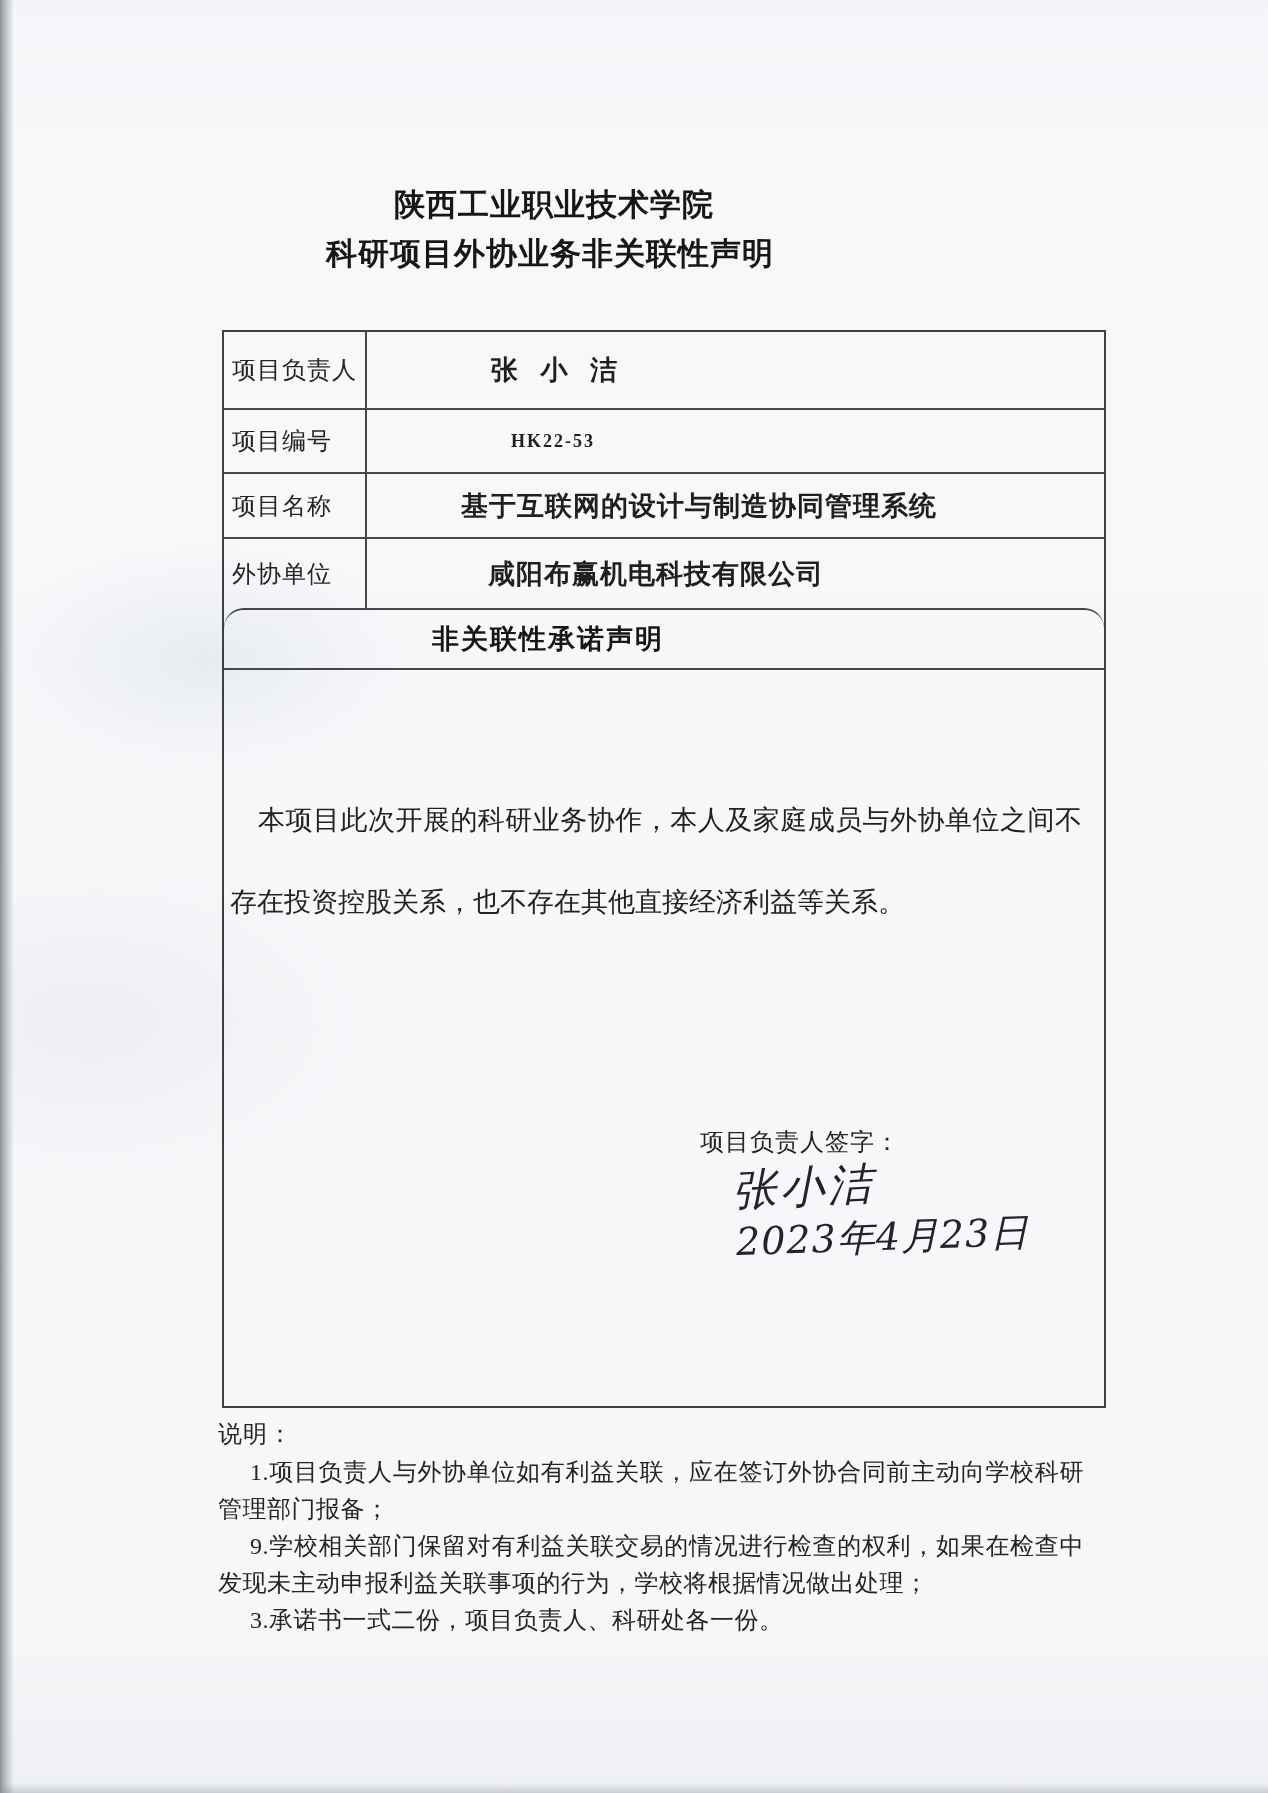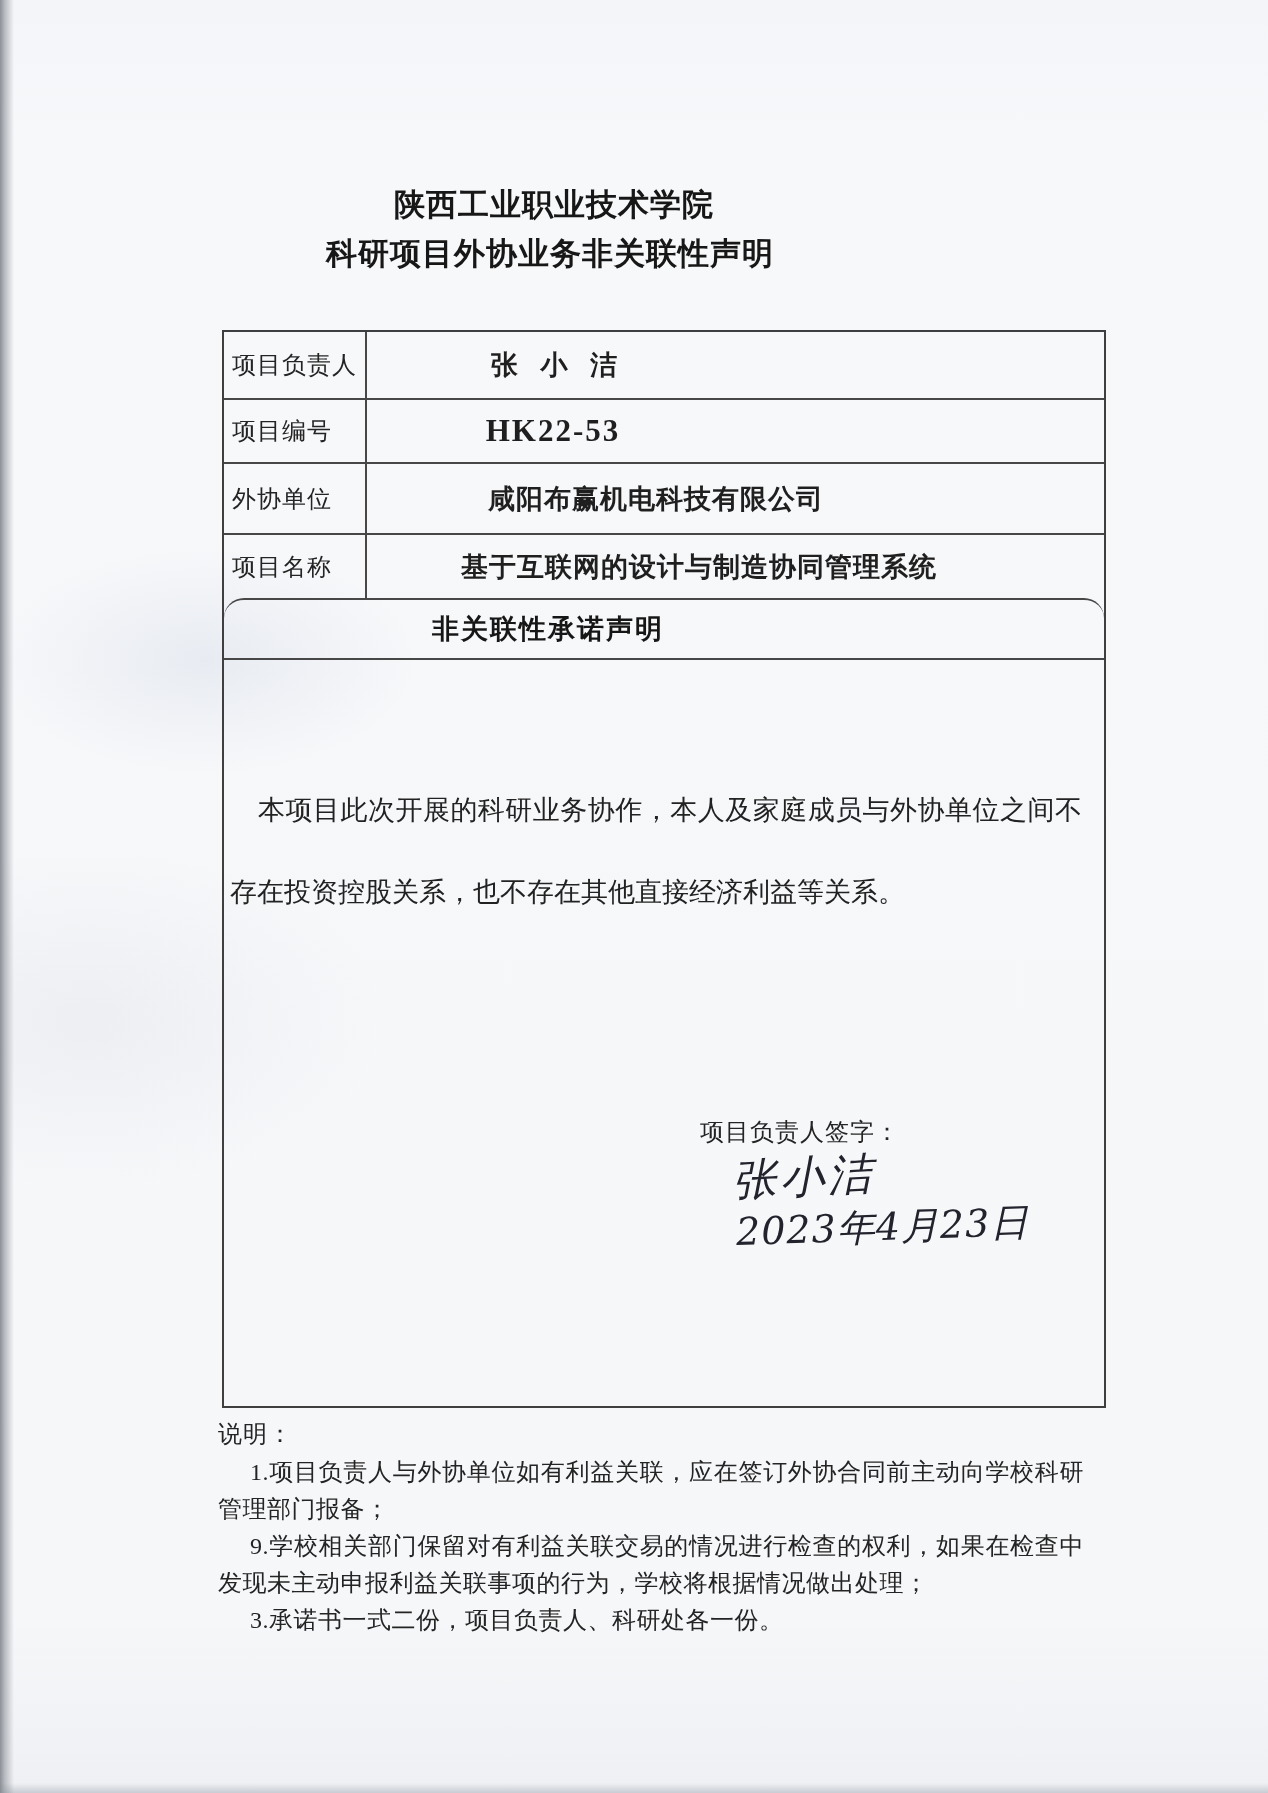--- a/index.html
+++ b/index.html
@@ -35,36 +35,36 @@
   .t2 { top:233px; }
 
   .form-table {
     position:absolute; left:222px; top:330px;
     width:884px; height:1078px;
     border:2px solid #3f3f3f;
     display:flex; flex-direction:column;
   }
   .row { display:flex; flex:none; }
   .row + .row { border-top:2px solid #474747; }
-  .r0 { height:66px;justify-content:space-between; } .r1 { height:64px; } .r2 { height:65px; } .r3 { height:71px; }
+  .r0 { height:76px;justify-content:space-between; } .r1 { height:64px; } .r2 { height:65px; } .r3 { height:71px; }
   .r-header { height:60px;border-radius:20px; }
   .r-body { flex:1 1 auto; }
   .cell { display:flex; align-items:center; }
   .label {
     width:143px; flex:none;
     border-right:2px solid #474747;
     padding-left:8px;
     font-size:24px; letter-spacing:1px; color:#242424;
   }
   .value {
     flex:1 1 auto; justify-content:center;
     font-size:27px; color:#1f1f1f; letter-spacing:1px;font-weight:bold;
   }
   .v0 { padding-right:355px; letter-spacing:8px; }
-  .v1 { padding-right:365px; font-size:31px; letter-spacing:2px; }
+  .v1 { padding-right:365px; font-size:18px; letter-spacing:2px; }
   .v2 { padding-right:73px; }
   .v3 { padding-right:159px; }
   .header-cell {
     flex:1 1 auto; justify-content:center;
     padding-right:232px;
     font-family:"Liberation Serif", serif;
     font-weight:700; font-size:27px; color:#161616; letter-spacing:2px;
   }
   .body-cell { position:relative; flex:1 1 auto; display:block;border-radius:27px; }
   .statement {
@@ -114,27 +114,27 @@
 
   <div class="form-table">
     <div class="row r0">
       <div class="cell label">项目负责人</div>
       <div class="cell value v0">张 小 洁</div>
     </div>
     <div class="row r1">
       <div class="cell label">项目编号</div>
       <div class="cell value v1">HK22-53</div>
     </div>
+    <div class="row r2">
+      <div class="cell label">项目名称</div>
+      <div class="cell value v2">基于互联网的设计与制造协同管理系统</div>
+    </div>
     <div class="row r3">
       <div class="cell label">外协单位</div>
       <div class="cell value v3">咸阳布赢机电科技有限公司</div>
-    </div>
-    <div class="row r2">
-      <div class="cell label">项目名称</div>
-      <div class="cell value v2">基于互联网的设计与制造协同管理系统</div>
     </div>
     <div class="row r-header">
       <div class="cell header-cell">非关联性承诺声明</div>
     </div>
     <div class="row r-body">
       <div class="cell body-cell">
         <p class="statement">本项目此次开展的科研业务协作，本人及家庭成员与外协单位之间不存在投资控股关系，也不存在其他直接经济利益等关系。</p>
         <div class="sign-row">
           <span class="sign-label">项目负责人签字：</span>
           <span class="handwriting hand-name">张小洁</span>

